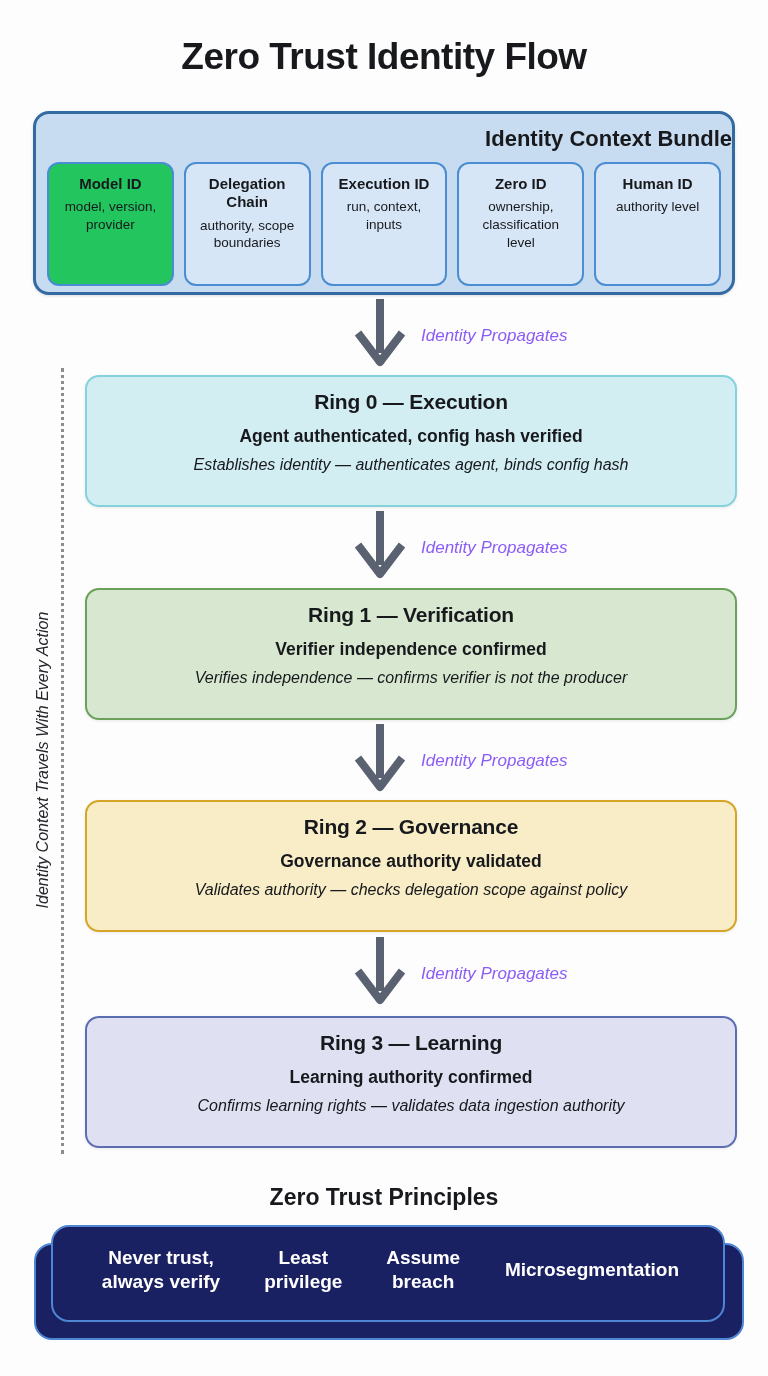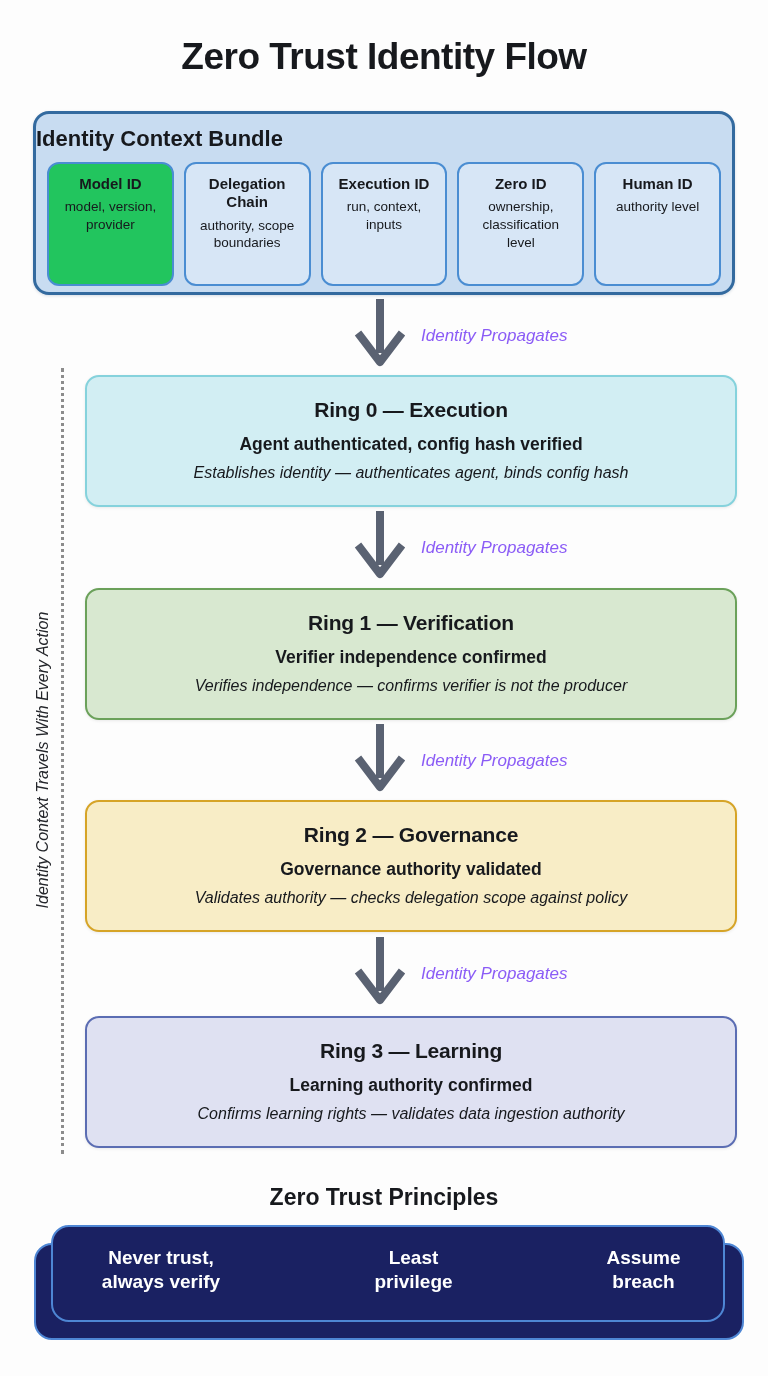--- a/index.html
+++ b/index.html
@@ -11,21 +11,21 @@
     position: absolute; top: 36px; left: 0; width: 768px;
     text-align: center; font-size: 37px; font-weight: bold; letter-spacing: -0.5px;
   }
 
   
   .bundle {
     position: absolute; left: 33px; top: 111px; width: 702px; height: 184px;
     border: 3px solid #336a9f; border-radius: 16px; background: #c8dcf1;
     box-shadow: 0 1px 3px rgba(40,70,110,0.18);
   }
-  .bundle-title { text-align: left; font-size: 22px; font-weight: bold; margin-top: 12px; }
+  .bundle-title { text-align: right; font-size: 22px; font-weight: bold; margin-top: 12px; }
   .cards { display: flex; gap: 10px; padding: 0 11px; margin-top: 10px; }
   .card {
     flex: 1 1 0; height: 124px; background: #d7e6f6; border: 2px solid #4a8dd2;
     border-radius: 12px; text-align: center; padding: 11px 4px 0 4px; overflow: hidden;
   }
   .card-title { font-size: 15px; font-weight: bold; line-height: 1.22; padding: 0 6px; }
   .card-desc { font-size: 13.5px; line-height: 1.32; margin-top: 5px; padding: 0 5px; }
 
   
   .flow-arrow { position: absolute; left: 348px; width: 64px; height: 74px; color: #5a6272; }
@@ -42,21 +42,21 @@
   .side-rail-label {
     position: absolute; left: -166px; top: 750px; width: 420px; height: 20px;
     transform: rotate(-90deg); transform-origin: center;
     font-size: 16px; font-style: italic; color: #24262b; text-align: center; white-space: nowrap;
   }
 
   
   .ring {
     position: absolute; left: 85px; width: 652px; height: 132px;
     border: 2px solid #888; border-radius: 14px; text-align: center;
-    padding-top: 21px; box-shadow: 0 1px 3px rgba(60,60,60,0.10);
+    padding-top: 13px; box-shadow: 0 1px 3px rgba(60,60,60,0.10);
   }
   .ring-title { font-size: 21px; font-weight: bold; letter-spacing: -0.2px; }
   .ring-subtitle { font-size: 17.5px; font-weight: bold; margin-top: 12px; }
   .ring-detail { font-size: 16px; font-style: italic; margin-top: 9px; }
 
   
   .principles-heading {
     position: absolute; top: 1184px; left: 0; width: 768px;
     text-align: center; font-size: 23px; font-weight: bold;
   }
@@ -162,15 +162,16 @@
     <div class="ring-subtitle">Learning authority confirmed</div>
     <div class="ring-detail">Confirms learning rights — validates data ingestion authority</div>
   </div>
 
   <div class="principles-heading">Zero Trust Principles</div>
   <div class="panel-back" style="background-color: rgb(26, 33, 98); border-color: rgb(78, 134, 212);"></div>
   <div class="panel-front" style="background-color: rgb(26, 33, 98); border-color: rgb(78, 134, 212); color: rgb(255, 255, 255);">
     <div class="principle-item pi-0">Never trust, always verify</div>
     <div class="principle-item pi-1">Least privilege</div>
     <div class="principle-item pi-2">Assume breach</div>
+    <div class="principle-item pi-3">Microsegmentation</div>
   </div>
 
 </div>
 
 </body></html>

